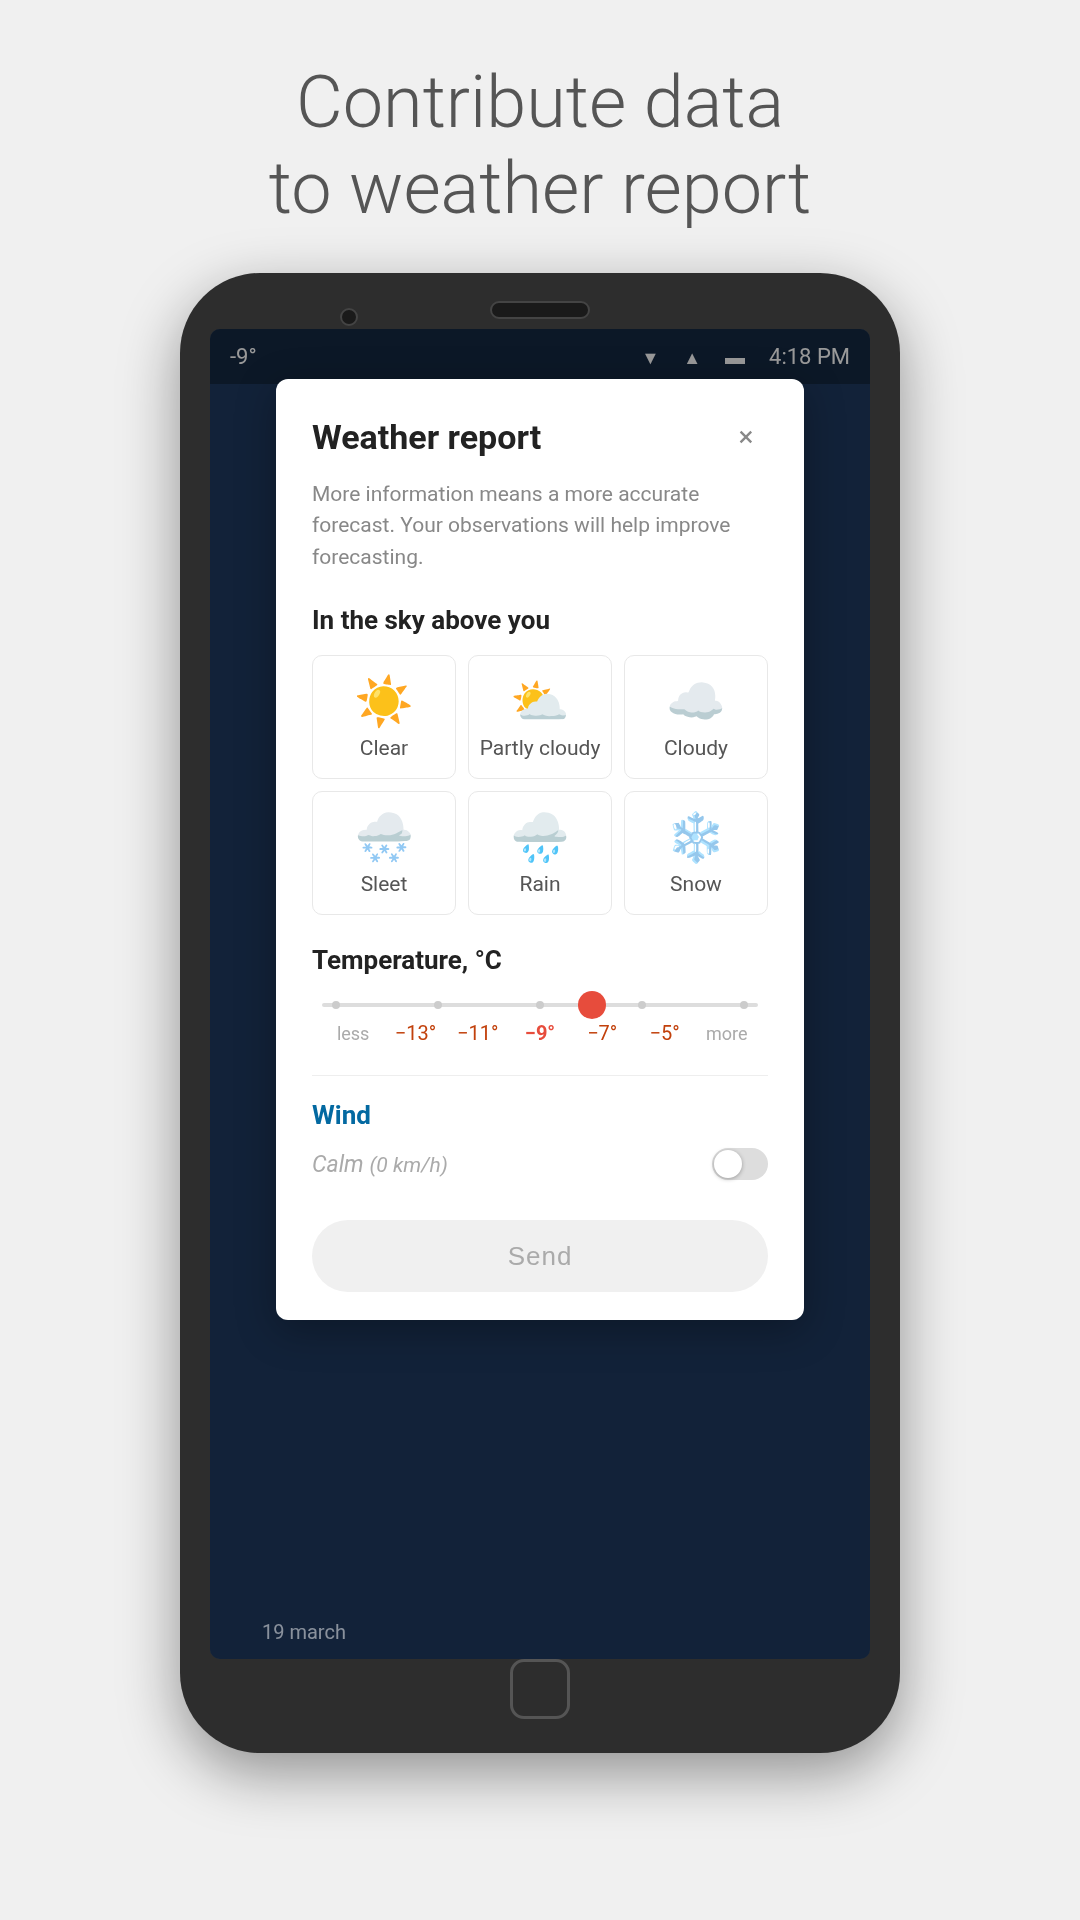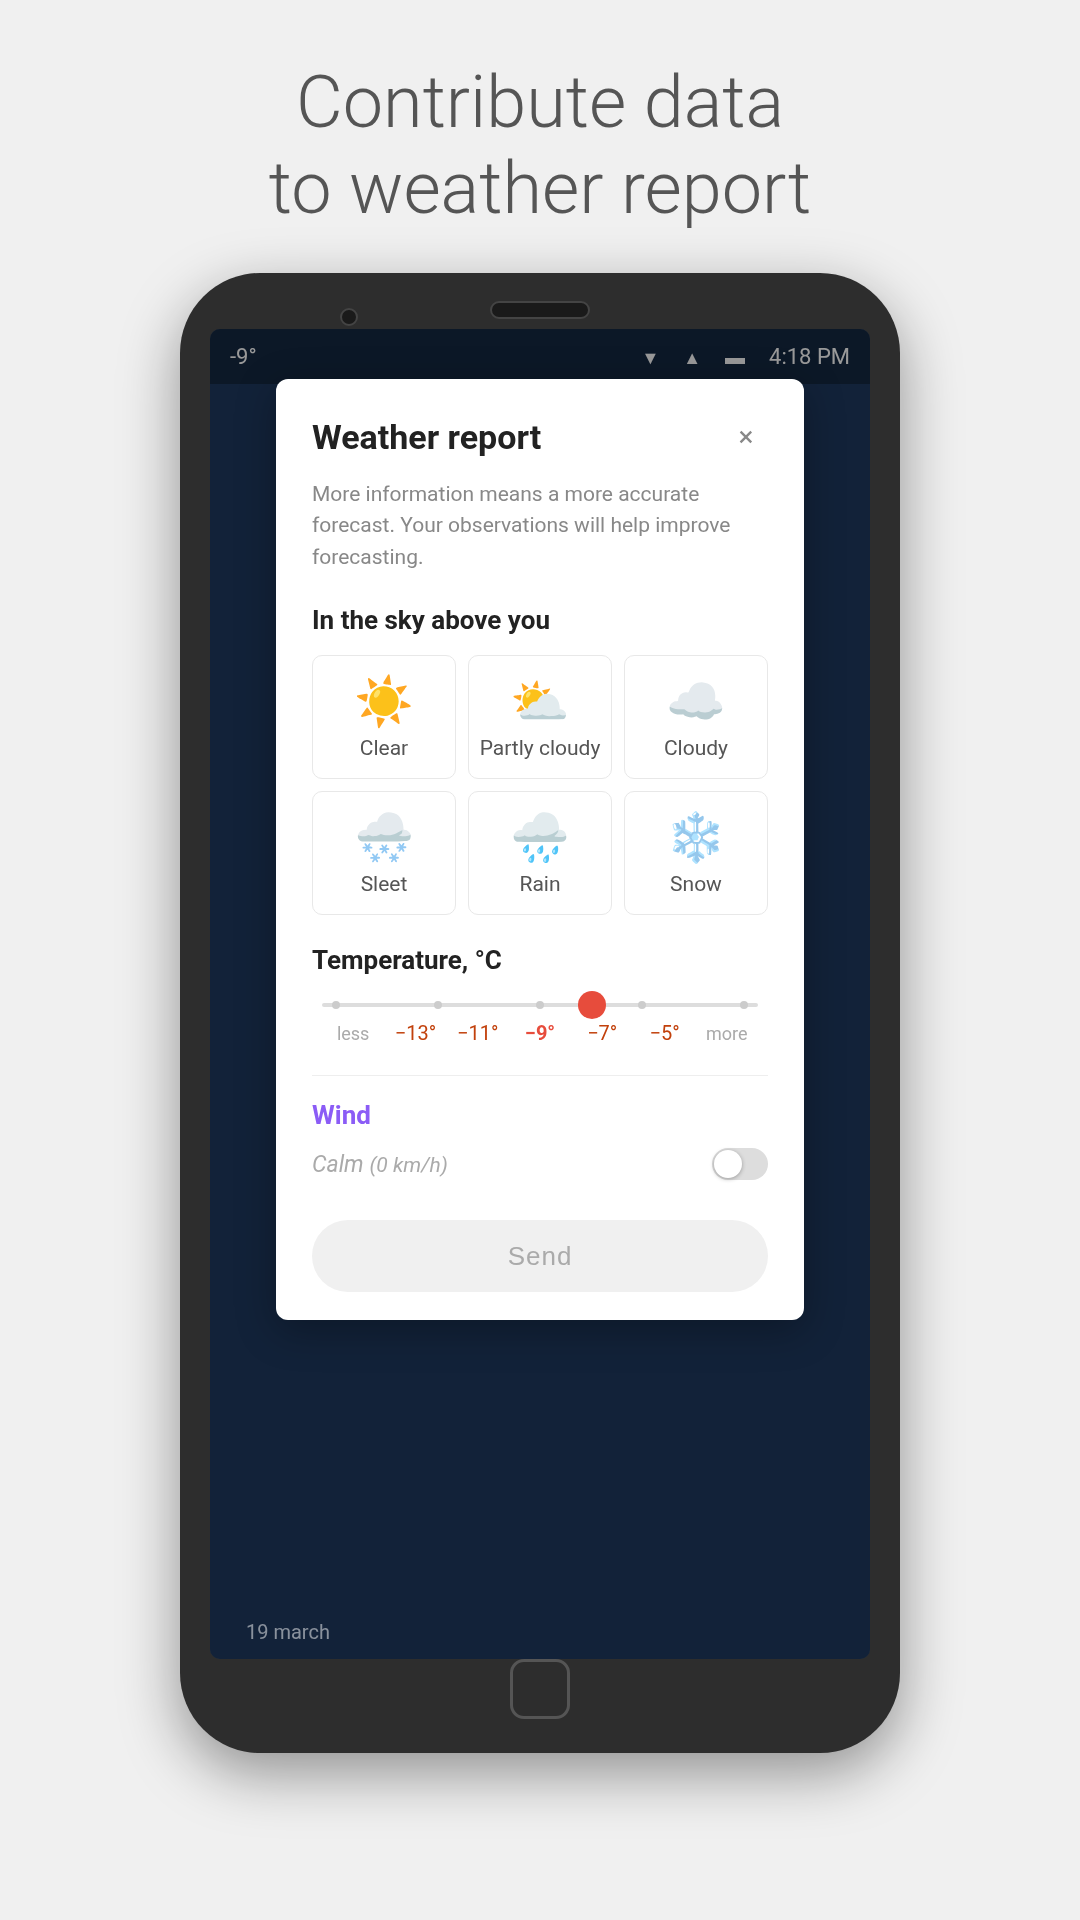--- a/index.html
+++ b/index.html
@@ -287,21 +287,21 @@
       margin: 0 0 24px;
     }
 
     
     .wind-section {
       padding: 0 0 24px;
     }
     .wind-title {
       font-size: 26px;
       font-weight: 700;
-      color: #8b5cf6;
+      color: #0369a1;
       margin-bottom: 18px;
     }
     .wind-row {
       display: flex;
       justify-content: space-between;
       align-items: center;
     }
     .wind-label {
       font-size: 23px;
       color: #333;
@@ -358,21 +358,21 @@
       width: 60px;
       height: 60px;
       border: 3px solid #555;
       border-radius: 14px;
     }
 
     
     .date-text {
       position: absolute;
       bottom: 15px;
-      left: 36px;
+      left: 52px;
       color: rgba(255,255,255,0.5);
       font-size: 20px;
     }
   </style>
 </head>
 <body>
 
 <div class="page-header">
   <h1>
     <span>Contribute data</span><br>

